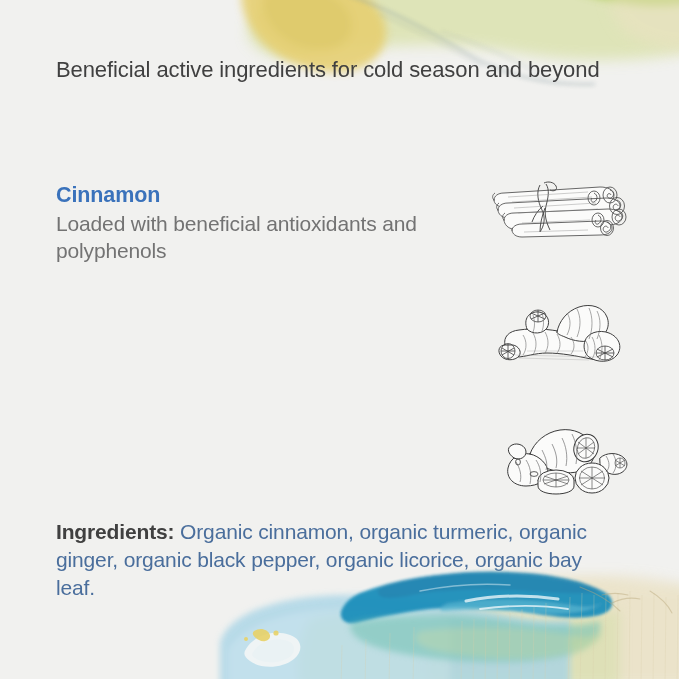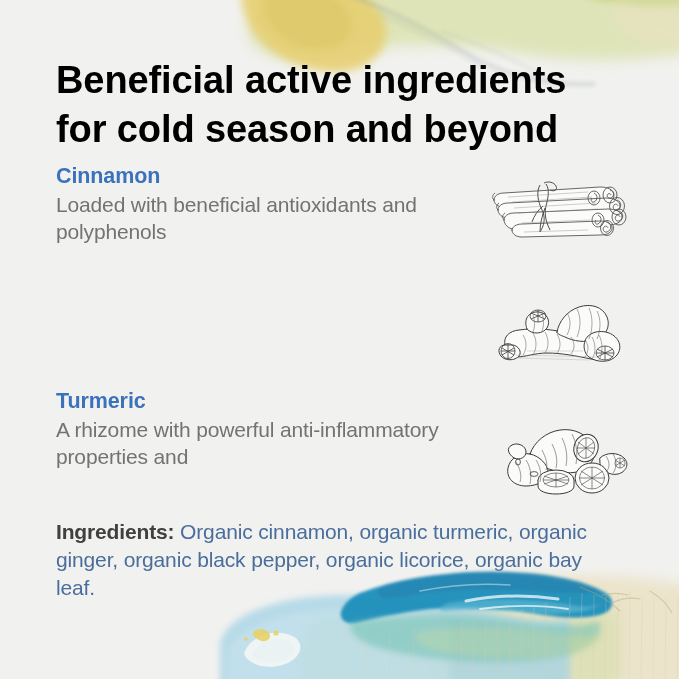--- a/index.html
+++ b/index.html
@@ -33,32 +33,33 @@
     width: 540px;
     height: 140px;
   }
 
   
   #heading {
     position: absolute;
     left: 56px;
     top: 56px;
     width: 570px;
-    font-size: 38px;
-    font-weight: bold;
+    font-size: 22px;
+    font-weight: normal;
     line-height: 1.30;
-    color: #000000;
+    color: #404040;
     letter-spacing: -0.1px;
   }
 
   
   .ing-block {
     position: absolute;
     left: 56px;
     width: 420px;
+    margin-top: 19px;
   }
   .ing-name {
     font-size: 21.5px;
     font-weight: bold;
     color: #3a72bb;
     line-height: 1.28;
     letter-spacing: -0.1px;
   }
   .ing-desc {
     font-size: 21px;
@@ -267,24 +268,20 @@
       <path d="M45,14 C47,21 47,27 45,32"></path>
     </g>
 
     <g fill="none" stroke="#9a9a9a" stroke-width="0.45" opacity="0.7">
       <path d="M18,56 L100,58"></path>
       <path d="M22,59 L92,61"></path>
       <path d="M30,52 L86,52"></path>
     </g>
   </svg>
 
-  <div class="ing-block" id="block-turmeric">
-    <div class="ing-name">Turmeric</div>
-    <div class="ing-desc">A rhizome with powerful anti-inflammatory properties and</div>
-  </div>
 
   <svg id="illus-turmeric" class="illus" viewBox="0 0 130 78" xmlns="http://www.w3.org/2000/svg">
     <g fill="#fbfbfa" stroke="#3a3a3a" stroke-width="1" stroke-linejoin="round" stroke-linecap="round">
 
       <path d="M30,36 C34,24 46,14 60,12 C74,10 86,16 92,26
                C97,34 94,44 86,50 C78,56 64,56 52,52
                C40,48 28,46 30,36 Z"></path>
 
       <path d="M30,36 C20,34 10,40 8,50 C6,60 14,68 26,68
                C38,68 48,62 48,54 C48,47 40,38 30,36 Z"></path>

